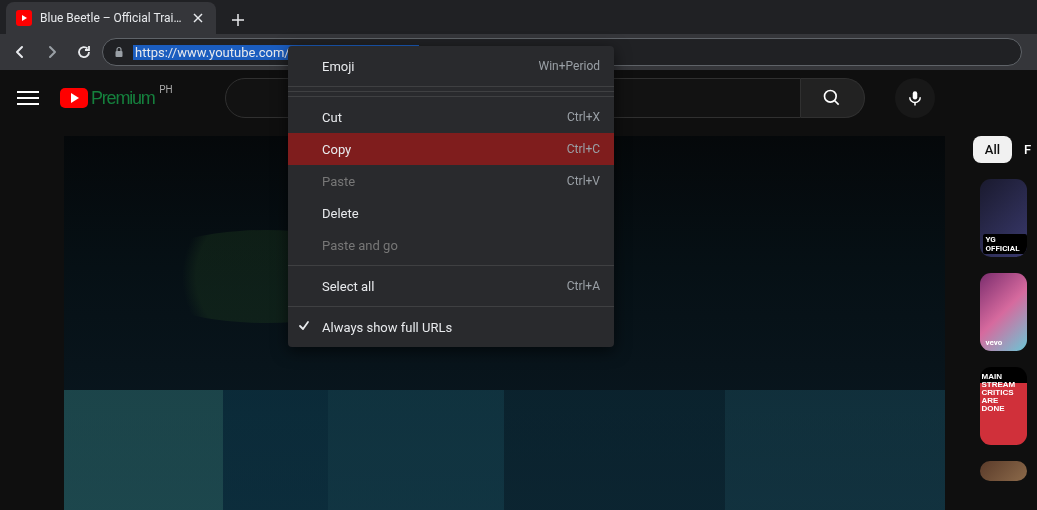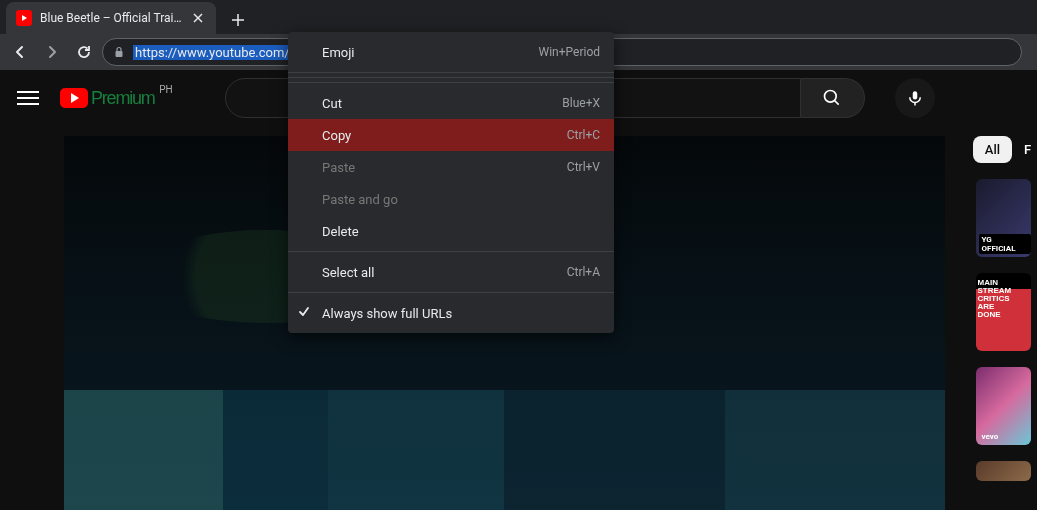--- a/index.html
+++ b/index.html
@@ -47,32 +47,32 @@
       linear-gradient(90deg, #2b6b6e 0 18%, #0d3c4f 18% 30%, #164a5a 30% 50%, #0c2d3b 50% 75%, #174554 75% 100%);
     opacity:0.55; }
   .player::after { content:""; position:absolute; left:8%; top:25%; width:30%; height:25%;
     background: radial-gradient(circle, rgba(30,60,30,0.35) 0 50%, transparent 60%);
     border-radius:50%; }
 
   .right-rail { width: 68px; padding: 10px 4px; display: flex; flex-direction: column; gap: 16px; align-items: center; }
   .chips { display: flex; gap: 10px; }
   .chip { padding: 6px 12px; background: #f1f1f1; color: #0f0f0f; border-radius: 8px; font-size: 13px; font-weight: 500; cursor: pointer; }
   .chip.ghost { background: none; color: #fff; padding: 6px 2px; }
-  .thumb { width: 55px; height: 78px; border-radius: 6px; background: #333; position: relative; overflow: hidden; }
+  .thumb { width: 47px; height: 78px; border-radius: 11px; background: #333; position: relative; overflow: hidden; }
   .thumb.t1 { background: linear-gradient(135deg,#1a1a2e,#3a3a6e); }
   .thumb.t2 { background: linear-gradient(135deg,#7b2d6e,#d66a9e,#6ac7d6); }
   .thumb.t3 { background: linear-gradient(180deg,#000 0 20%,#d0303a 20% 100%); }
   .thumb.t4 { background: linear-gradient(135deg,#5a3b2a,#8c6a4a); height: 20px; }
   .badge { position: absolute; left: 3px; bottom: 3px; font-size: 8px; font-weight: 700; color: #fff; padding: 1px 3px; border-radius: 2px; }
   .badge.yg { background: #000; }
   .badge.vevo { background: transparent; }
   .t3-text { position:absolute; left:2px; top:6px; font-size:8px; font-weight:900; line-height:1; color:#fff; font-family: Impact, Arial Black, sans-serif; white-space: pre-line; }
 
   
-  .ctx-menu { position: absolute; left: 288px; top: 32px; width: 326px; background: #292a2d; color: #e8eaed; font-size: 13px; border-radius: 4px; box-shadow: 0 4px 16px rgba(0,0,0,0.6); padding: 4px 0; z-index: 100; }
+  .ctx-menu { position: absolute; left: 288px; top: 46px; width: 326px; background: #292a2d; color: #e8eaed; font-size: 13px; border-radius: 4px; box-shadow: 0 4px 16px rgba(0,0,0,0.6); padding: 4px 0; z-index: 100; }
   .ctx-item { height: 32px; display: flex; align-items: center; padding: 0 14px 0 34px; position: relative; cursor: default; }
   .ctx-item.with-icon { padding-left: 34px; }
   .ctx-item .lead-icon { position: absolute; left: 10px; color: #9aa0a6; }
   .ctx-item .shortcut { margin-left: auto; color: #9aa0a6; font-size: 12px; }
   .ctx-item.hover { background: #7f1d1d; }
   .ctx-item.disabled { color: #777; }
   .ctx-sep { height: 1px; background: #3f4042; margin: 4px 0; }
   .ctx-item .check { position: absolute; left: 10px; color: #e8eaed; }
 </style>
 </head>
@@ -166,59 +166,59 @@
     <div class="player"></div>
   </div>
   <div class="right-rail">
     <div class="chips">
       <div class="chip">All</div>
       <div class="chip ghost">F</div>
     </div>
     <div class="thumb t1">
       <span class="badge yg"><span>YG</span> <span>OFFICIAL</span></span>
     </div>
+    <div class="thumb t2">
+      <span class="badge vevo">vevo</span>
+    </div>
     <div class="thumb t3">
       <div class="t3-text">MAIN
 STREAM
 CRITICS
 ARE
 DONE</div>
     </div>
-    <div class="thumb t2">
-      <span class="badge vevo">vevo</span>
-    </div>
     <div class="thumb t4"></div>
   </div>
 </div>
 
 <div class="ctx-menu">
   <div class="ctx-item">
     <span>Emoji</span>
     <span class="shortcut">Win+Period</span>
   </div>
   <div class="ctx-sep"></div>
   <div class="ctx-sep"></div>
   <div class="ctx-sep"></div>
   <div class="ctx-item">
     <span>Cut</span>
-    <span class="shortcut">Blue+X</span>
+    <span class="shortcut">Ctrl+X</span>
   </div>
   <div class="ctx-item hover">
     <span>Copy</span>
     <span class="shortcut">Ctrl+C</span>
   </div>
   <div class="ctx-item disabled">
     <span>Paste</span>
     <span class="shortcut">Ctrl+V</span>
   </div>
+  <div class="ctx-item">
+    <span>Delete</span>
+  </div>
   <div class="ctx-item disabled">
     <span>Paste and go</span>
-  </div>
-  <div class="ctx-item">
-    <span>Delete</span>
   </div>
   <div class="ctx-sep"></div>
   <div class="ctx-item">
     <span>Select all</span>
     <span class="shortcut">Ctrl+A</span>
   </div>
   <div class="ctx-sep"></div>
   <div class="ctx-item">
     <span class="check">
       <svg width="12" height="12" viewBox="0 0 12 12" fill="none">

